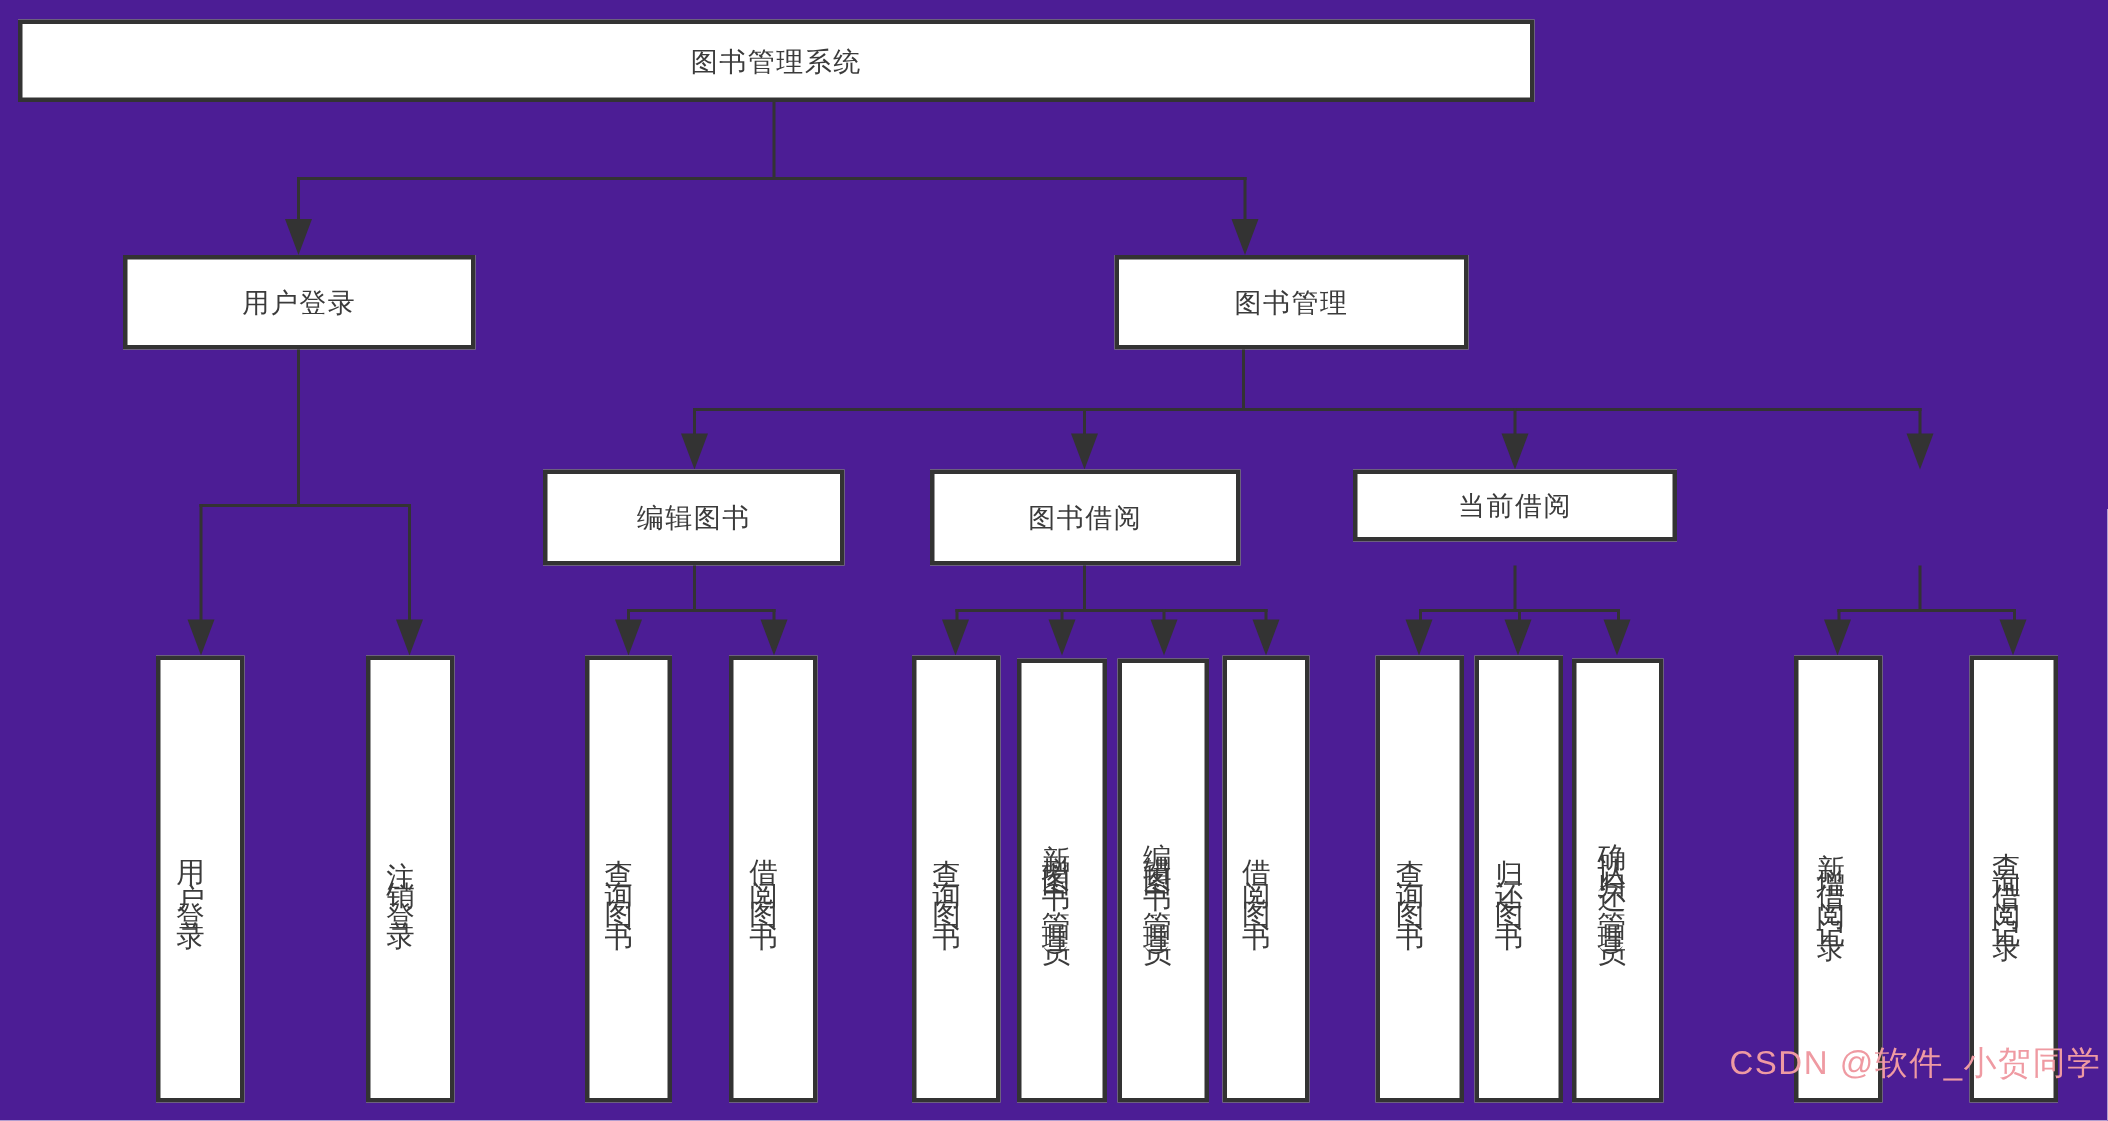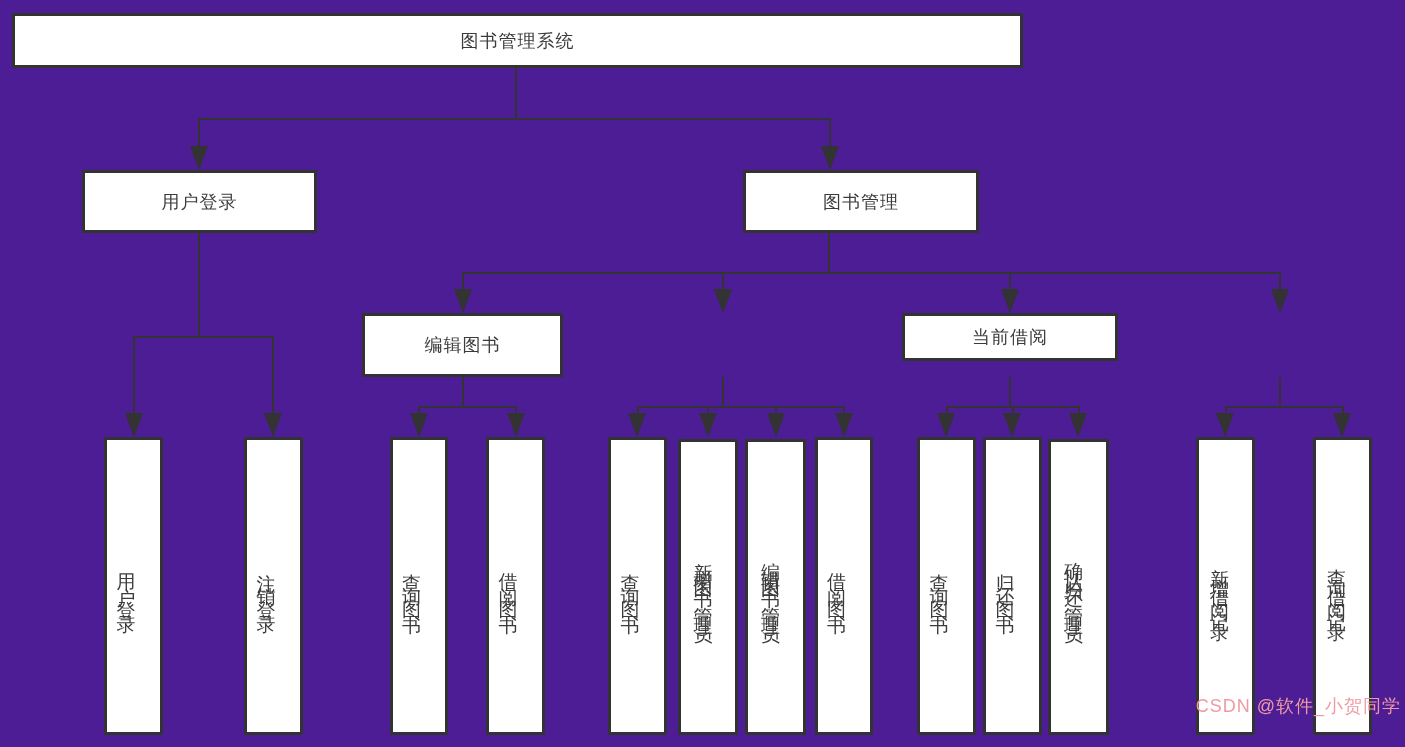--- a/index.html
+++ b/index.html
@@ -27,21 +27,21 @@
   .ls6 .vt{letter-spacing:11px;margin-block-start:11px;}
   .ls9 .vt{letter-spacing:9px;margin-block-start:9px;}
   
   .hl{position:absolute;height:2px;background:var(--line);}
   .vl{position:absolute;width:2px;background:var(--line);}
   .ar{position:absolute;width:0;height:0;
       border-left:9px solid transparent;border-right:9px solid transparent;
       border-top:24px solid var(--line);}
   
   .watermark{
-    position:absolute;right:4px;top:694px;font-size:18px;
+    position:absolute;right:4px;top:694px;font-size:22px;
     color:var(--watermark);letter-spacing:1px;white-space:nowrap;z-index:5;
   }
 </style>
 </head>
 <body>
 
 <div class="canvas">
 
   <div class="box h" style="left:12px;top:13px;width:1011px;height:55px">
     <span>图书管理系统</span>
@@ -74,20 +74,23 @@
   <div class="ar" style="left:454px;top:289px"></div>
   <div class="vl" style="left:722px;top:272px;height:20px"></div>
   <div class="ar" style="left:714px;top:289px"></div>
   <div class="vl" style="left:1009px;top:272px;height:20px"></div>
   <div class="ar" style="left:1001px;top:289px"></div>
   <div class="vl" style="left:1279px;top:272px;height:20px"></div>
   <div class="ar" style="left:1271px;top:289px"></div>
 
   <div class="box h" style="left:362px;top:313px;width:201px;height:64px">
     <span>编辑图书</span>
+  </div>
+  <div class="box h" style="left:620px;top:313px;width:207px;height:64px">
+    <span>图书借阅</span>
   </div>
   <div class="box h" style="left:902px;top:313px;width:216px;height:48px">
     <span>当前借阅</span>
   </div>
 
   <div class="vl" style="left:462px;top:377px;height:30px"></div>
   <div class="hl" style="left:418px;top:406px;width:99px"></div>
   <div class="vl" style="left:418px;top:406px;height:9px"></div>
   <div class="ar" style="left:410px;top:413px"></div>
   <div class="vl" style="left:515px;top:406px;height:9px"></div>

